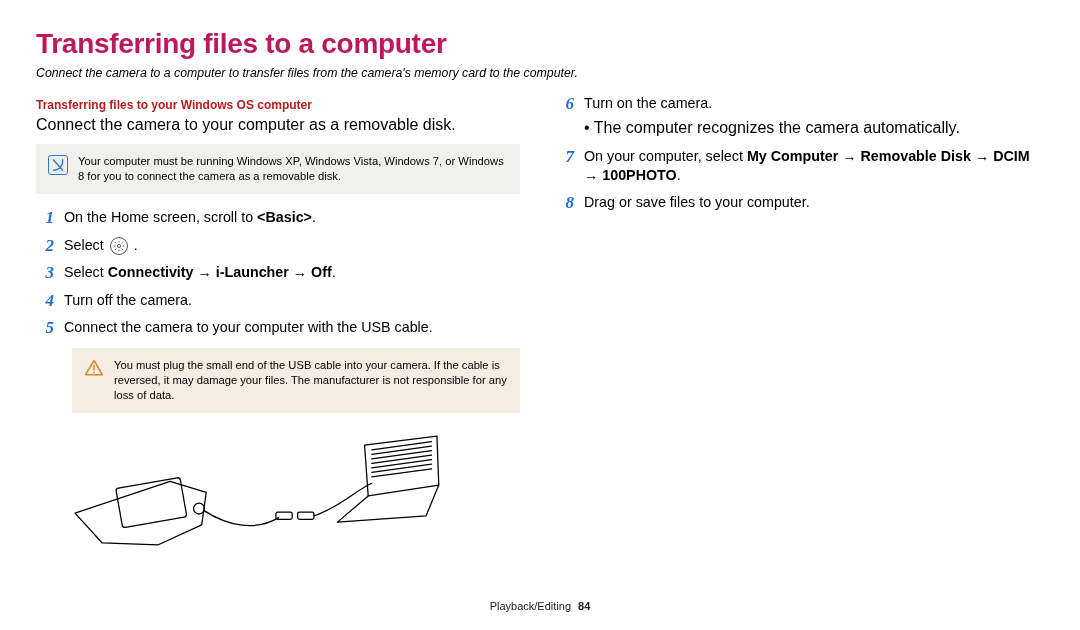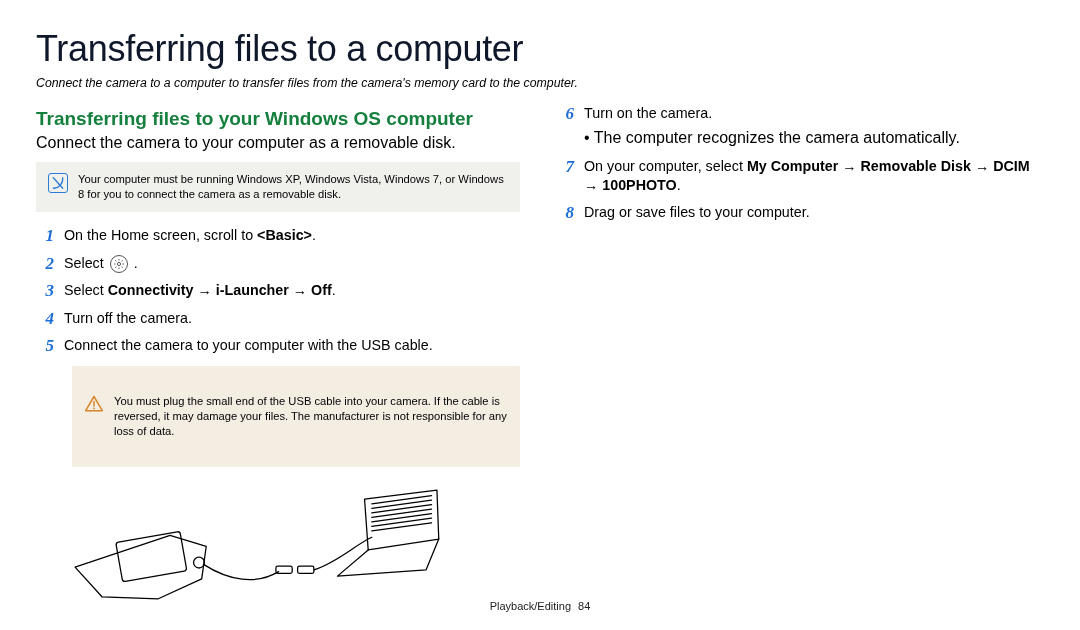--- a/index.html
+++ b/index.html
@@ -1,51 +1,51 @@
 <!DOCTYPE html>
 <html><head>
 <meta charset="utf-8">
 <style>
   * { box-sizing: border-box; margin: 0; padding: 0; }
   html, body { width: 1080px; height: 630px; font-family: "Segoe UI", "Myriad Pro", Arial, sans-serif; }
   body { padding: 28px 40px 18px 36px; position: relative; color: #000; }
 
-  .page-title { color: #0f172a; font-size: 36px; font-weight: 400; letter-spacing: -0.3px; }
+  .page-title { color: #be185d; font-size: 28px; font-weight: 700; letter-spacing: -0.3px; }
   .page-intro { font-size: 12.3px; margin-top: 6px; font-style: italic; }
 
   .columns { display: flex; gap: 36px; margin-top: 14px; }
   .col { flex: 1 1 0; }
 
-  .subhead { color: #15803d; font-size: 19px; font-weight: 700; margin-top: 4px; }
+  .subhead { color: #b91c1c; font-size: 12px; font-weight: 700; margin-top: 4px; }
   .subtext { font-size: 16px; margin-top: 4px; }
 
   .note-box { display: flex; align-items: flex-start; gap: 10px; background: #f0f0ec; border-radius: 0; padding: 10px 12px; margin-top: 10px; }
   .note-box .note-icon-frame { width: 20px; height: 20px; border: 1px solid #2a7cd8; border-radius: 3px; display: flex; align-items: center; justify-content: center; flex: 0 0 auto; margin-top: 1px; }
   .note-box .note-icon-frame svg { width: 14px; height: 14px; }
   .note-box .note-text { font-size: 11.2px; line-height: 1.35; }
 
-  .warn-box { display: flex; align-items: flex-start; gap: 10px; background: #f3ede2; border-radius: 2px; padding: 28px 12px; margin-top: 10px; margin-left: 36px; }
+  .warn-box { display: flex; align-items: flex-start; gap: 10px; background: #f3ede2; border-radius: 2px; padding: 10px 12px; margin-top: 10px; margin-left: 36px; }
   .warn-box .warn-icon svg { width: 20px; height: 20px; display: block; }
   .warn-box .warn-text { font-size: 11.2px; line-height: 1.35; }
 
   ol.steps { list-style: none; counter-reset: step; margin-top: 14px; }
   ol.steps > li { display: flex; align-items: flex-start; gap: 10px; margin-bottom: 8px; font-size: 14.3px; line-height: 1.35; }
   ol.steps > li > .num { color: #1e6fd6; font-style: italic; font-family: Georgia, "Times New Roman", serif; font-weight: 600; font-size: 17px; width: 18px; flex: 0 0 auto; text-align: right; line-height: 1.15; }
   ol.steps strong { font-weight: 700; }
   ol.steps .substep { font-size: 16px; margin-top: 4px; }
   ol.steps .substep::before { content: "• "; }
 
   .gear-icon { display: inline-flex; vertical-align: middle; width: 18px; height: 18px; border: 1px solid #555; border-radius: 50%; align-items: center; justify-content: center; margin: 0 2px; background:#fff;}
   .gear-icon svg { width:12px; height:12px; }
 
   .diagram { margin-top: 12px; margin-left: 30px; }
   .diagram svg { width: 380px; height: 140px; }
 
   .footer { position: absolute; bottom: 18px; left: 0; right: 0; text-align: center; font-size: 11px; color: #222; }
-  .footer .pg { font-weight: 400; margin-left: 4px; }
+  .footer .pg { font-weight: 700; margin-left: 4px; }
 </style>
 </head>
 <body>
 
 <h1 class="page-title">Transferring files to a computer</h1>
 <p class="page-intro">Connect the camera to a computer to transfer files from the camera's memory card to the computer.</p>
 
 <div class="columns">
   <div class="col">
     <h2 class="subhead">Transferring files to your Windows OS computer</h2>

